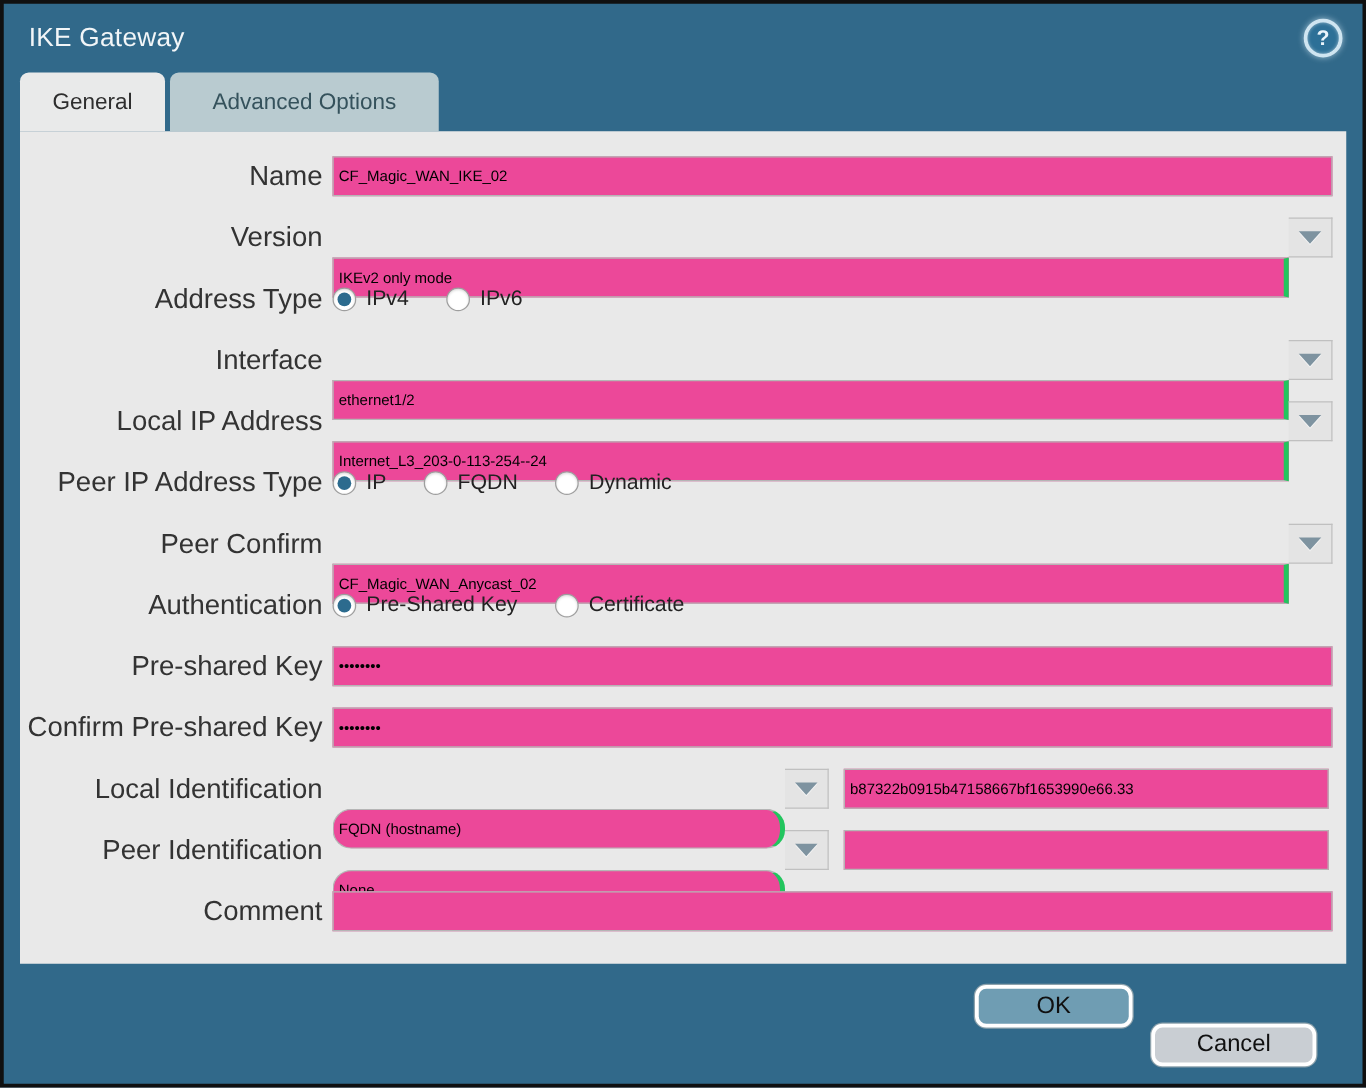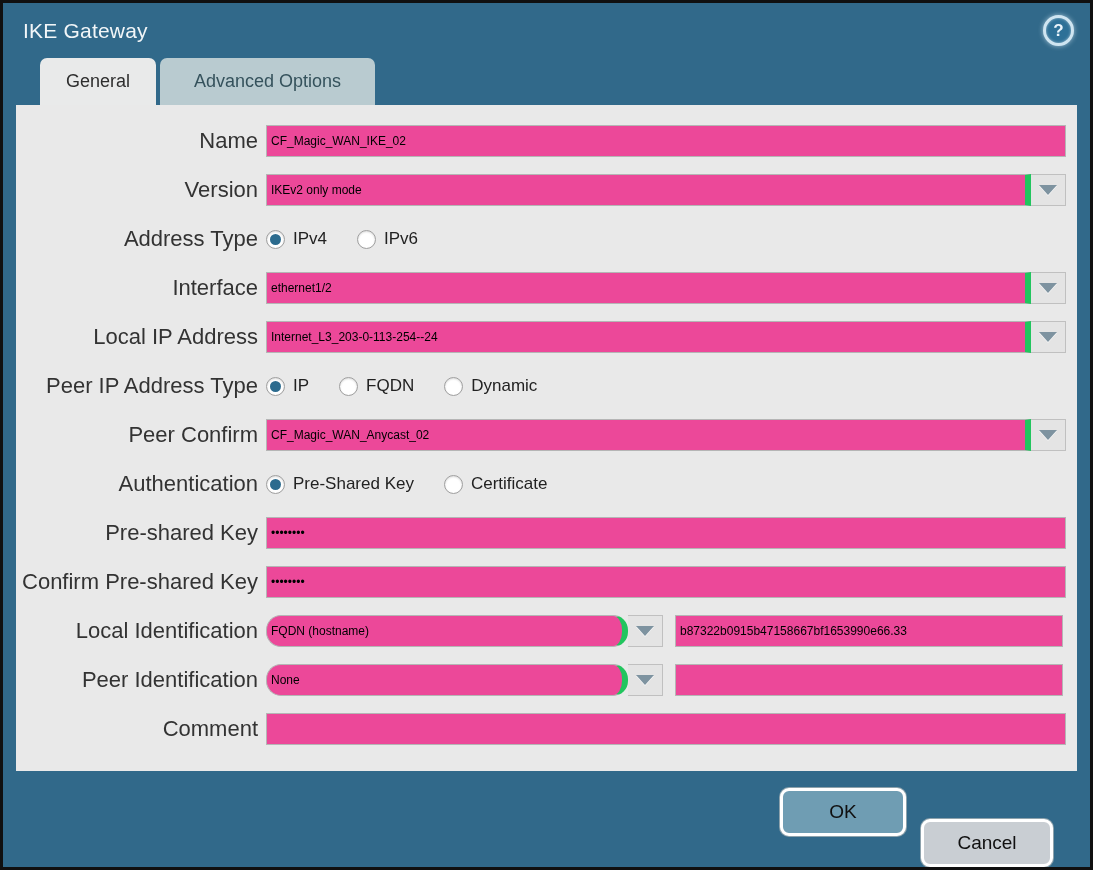--- a/index.html
+++ b/index.html
@@ -21,21 +21,21 @@
     width:31px; height:31px; border-radius:50%;
     background:#2d7097;
     border:3px solid #cfe5f1;
     box-shadow:0 0 5px rgba(210,231,242,.7), inset 0 0 3px rgba(255,255,255,.5);
     color:#eaf4fb; font-size:17px; font-weight:bold;
     display:flex; align-items:center; justify-content:center;
     cursor:pointer;
   }
 
   
-  .tabs { display:flex; gap:4px; padding-left:13px; height:47px; align-items:flex-end;margin-left:24px; }
+  .tabs { display:flex; gap:4px; padding-left:13px; height:47px; align-items:flex-end; }
   .tab {
     height:47px; display:flex; align-items:center; justify-content:center;
     border-radius:7px 7px 0 0;
     font-size:18px; cursor:pointer; padding:0 26px;
   }
   .tab.active { background:#e9eaea; color:#2e2e2e; min-width:115px; }
   .tab.inactive { background:#b9cbd0; color:#35525c; min-width:215px; }
 
   
   .panel {
@@ -50,21 +50,21 @@
   .field { margin-left:8px; display:flex; align-items:center; height:32px; }
 
   input.txt {
     height:32px; border:1px solid #b5b5b5; background:#ec4899;
     font-family:"Liberation Sans","DejaVu Sans",sans-serif;
     font-size:12px; color:#000; padding:0 4px; outline:none;
   }
   input.full { width:800px; }
 
   .combo { display:flex; height:32px; }
-  .combo input { border-right:6px solid #22c55e; }
+  .combo input { border-right:4px solid #22c55e;margin-top:32px; }
   .combo.wide input { width:765px; }
   .combo.half input { width:362px;border-radius:15px; }
   .drop {
     width:35px; height:32px; background:#e4e4e4;
     border:1px solid #c0c0c0; border-left:none;
     display:flex; align-items:center; justify-content:center;
     cursor:pointer; padding:0;
   }
   .arrow {
     width:0; height:0;
@@ -86,21 +86,21 @@
   }
   .radio.selected::after {
     content:""; width:11px; height:11px; border-radius:50%;
     background:#2c6b8e;
   }
   .radio-label { font-size:17px; color:#222; }
 
   
   .footer { display:flex; justify-content:flex-end; gap:15px; padding:17px 37px 0 0; }
   .btn {
-    height:48px; border-radius:9px; border:3px solid #fff;
+    height:34px; border-radius:9px; border:3px solid #fff;
     font-family:"Liberation Sans","DejaVu Sans",sans-serif;
     font-size:19px; color:#101010; cursor:pointer;
     box-shadow:0 0 0 1px #8da2ac;
   }
   .btn.ok { width:126px; background:#6f9db3; }
   .btn.cancel { width:132px; background:#c9ced3;margin-top:31px; }
 </style>
 </head>
 <body>
 

